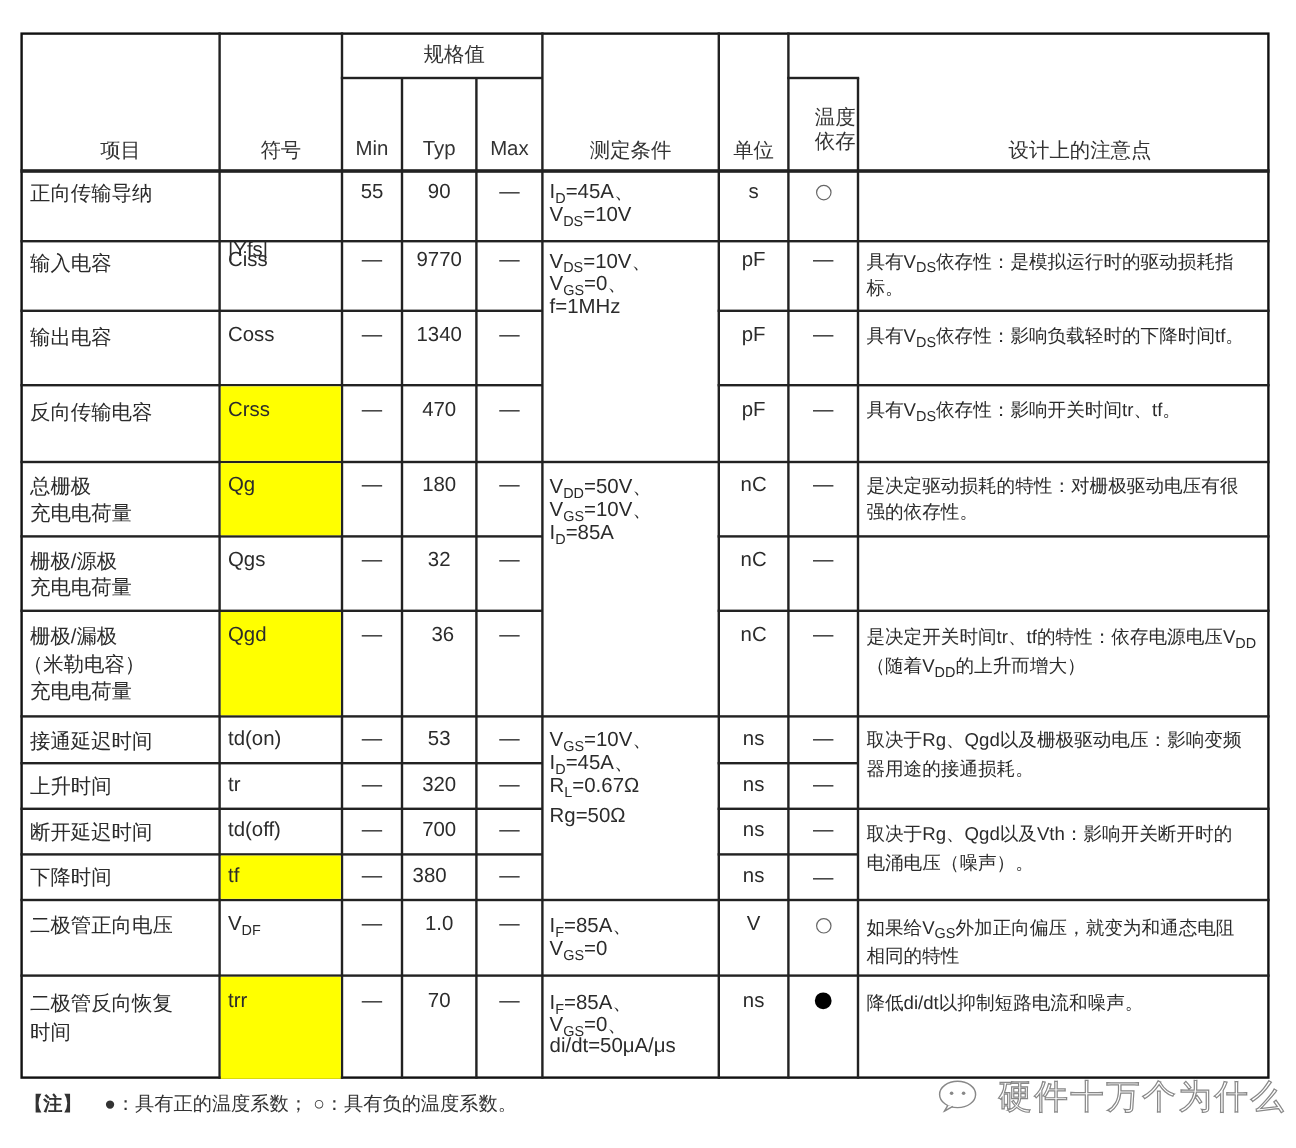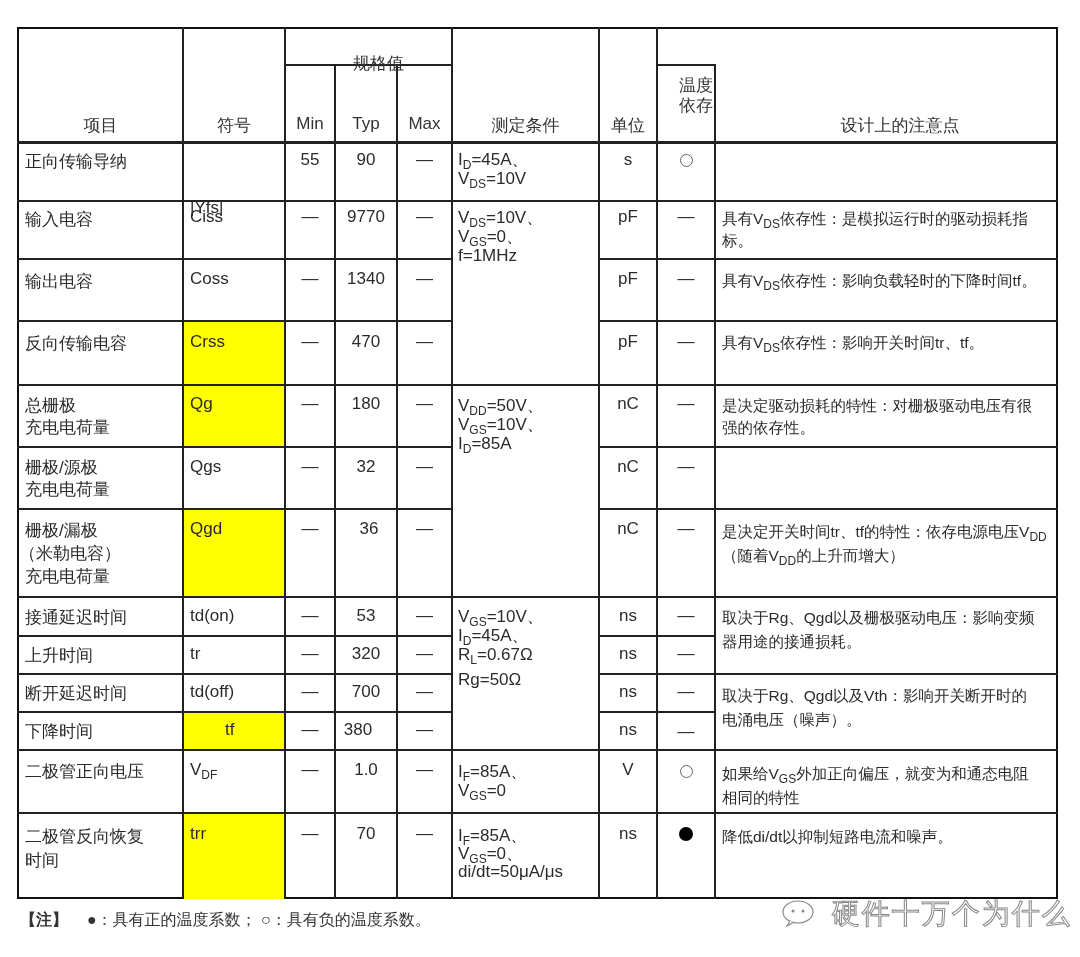--- a/index.html
+++ b/index.html
@@ -66,27 +66,27 @@
 </div>
 
 <div class="hl" style="position:absolute;left:184px;top:322px;width:100px;height:62px;"></div>
 <div class="hl" style="position:absolute;left:184px;top:386px;width:100px;height:60px;"></div>
 <div class="hl" style="position:absolute;left:184px;top:510px;width:100px;height:86px;"></div>
 <div class="hl" style="position:absolute;left:184px;top:713px;width:100px;height:36px;"></div>
 <div class="hl" style="position:absolute;left:184px;top:814px;width:100px;height:85px;"></div>
 
 <div class="cell hdr c" style="left:19px;top:116px;width:163px;">项目</div>
 <div class="cell hdr c" style="left:184px;top:116px;width:100px;">符号</div>
-<div class="cell hdr c" style="left:286px;top:54px;width:185px;">规格值</div>
+<div class="cell hdr c" style="left:286px;top:36px;width:185px;">规格值</div>
 <div class="cell hdr c" style="left:286px;top:114px;width:48px;">Min</div>
 <div class="cell hdr c" style="left:336px;top:114px;width:60px;">Typ</div>
 <div class="cell hdr c" style="left:398px;top:114px;width:53px;">Max</div>
 <div class="cell hdr c" style="left:453px;top:116px;width:145px;">测定条件</div>
 <div class="cell hdr c" style="left:600px;top:116px;width:56px;">单位</div>
-<div class="cell hdr c" style="left:658px;top:76px;width:76px;">
+<div class="cell hdr c" style="left:658px;top:88px;width:76px;">
   <div>温度</div>
   <div>依存</div>
 </div>
 <div class="cell hdr c" style="left:716px;top:116px;width:368px;">设计上的注意点</div>
 
 <div>
   <div class="cell" style="left:25px;top:152px;">正向传输导纳</div>
   <div class="cell" style="left:190px;top:150px;margin-top:48px;">|Yfs|</div>
   <div class="cell c" style="left:286px;top:150px;width:48px;">55</div>
   <div class="cell c" style="left:336px;top:150px;width:60px;">90</div>
@@ -201,21 +201,21 @@
   <div class="cell c" style="left:286px;top:682px;width:48px;">—</div>
   <div class="cell c" style="left:336px;top:682px;width:60px;">700</div>
   <div class="cell c" style="left:398px;top:682px;width:53px;">—</div>
   <div class="cell c" style="left:600px;top:682px;width:56px;">ns</div>
   <div class="cell c" style="left:658px;top:682px;width:56px;">—</div>
   <div class="cell" style="left:722px;top:684px;width:320px;font-size:15.5px;line-height:24px;">取决于Rg、Qgd以及Vth：影响开关断开时的电涌电压（噪声）。</div>
 </div>
 
 <div>
   <div class="cell" style="left:25px;top:722px;">下降时间</div>
-  <div class="cell" style="left:190px;top:720px;margin-left:35px;">tf</div>
+  <div class="cell" style="left:190px;top:720px;">tf</div>
   <div class="cell c" style="left:286px;top:720px;width:48px;">—</div>
   <div class="cell c" style="left:336px;top:720px;width:44px;">380</div>
   <div class="cell c" style="left:398px;top:720px;width:53px;">—</div>
   <div class="cell c" style="left:600px;top:720px;width:56px;">ns</div>
   <div class="cell c" style="left:658px;top:722px;width:56px;">—</div>
 </div>
 
 <div>
   <div class="cell" style="left:25px;top:762px;">二极管正向电压</div>
   <div class="cell" style="left:190px;top:760px;">V<sub>DF</sub></div>

